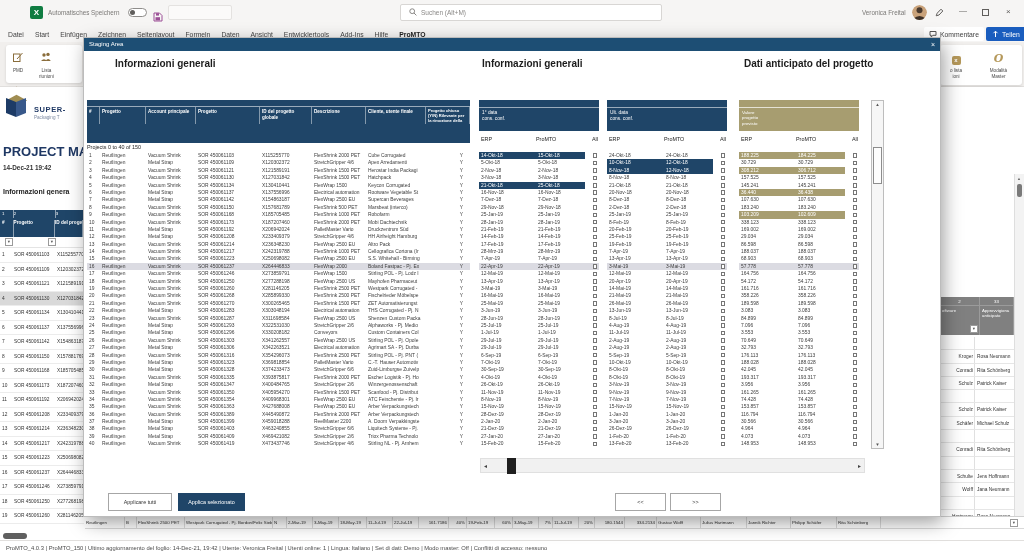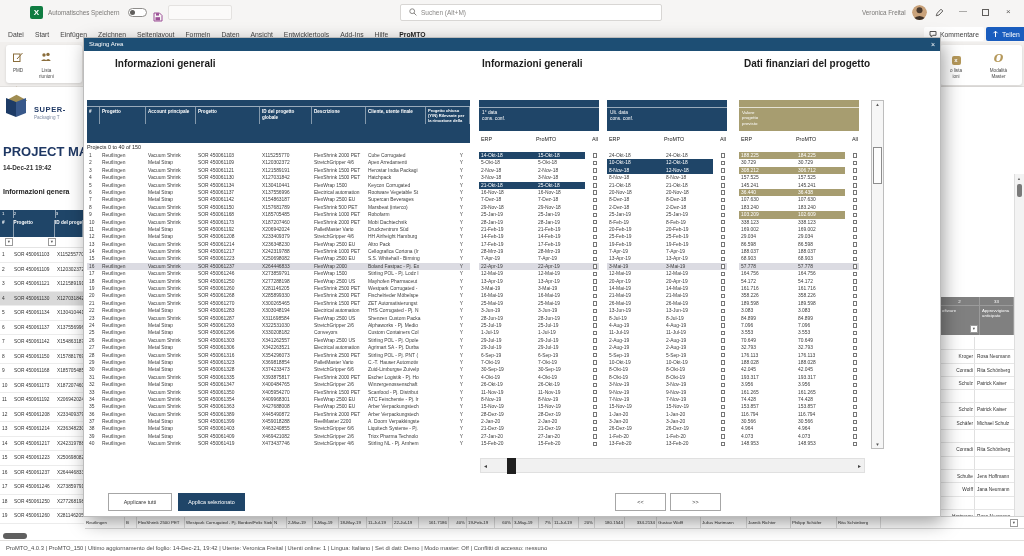--- a/index.html
+++ b/index.html
@@ -479,21 +479,21 @@
   </div>
 
   <div class="statusbar"><span id="status-items">ProMTO_4.0.3   |   ProMTO_150   |   Ultimo aggiornamento del foglio: 14-Dec-21, 19:42   |   Utente: Veronica Freital   |   Utenti online: 1   |   Lingua: Italiano   |   Set di dati: Demo   |   Modo master: Off   |   Conflitti di accesso: nessuno</span></div>
 
   <div class="modal">
     <div class="mtitle"><span>Staging Area</span></div>
     <span class="mclose">×</span>
 
     <div class="msec" style="left:31px">Informazioni generali</div>
     <div class="msec" style="left:398px">Informazioni generali</div>
-    <div class="msec" style="left:660px">Dati finanziari del progetto</div>
+    <div class="msec" style="left:660px">Dati anticipato del progetto</div>
 
     <div class="band" id="ltband">
       <div class="bt"></div>
       <div class="lhdr" id="lt-header">
           <div style="width: 13px;">#</div>
           <div style="width: 46px;">Progetto</div>
           <div style="width: 50px;">Account principale</div>
           <div style="width: 64px;">Progetto</div>
           <div style="width: 52px;">ID del progetto globale</div>
           <div style="width: 54px;">Descrizione</div>

